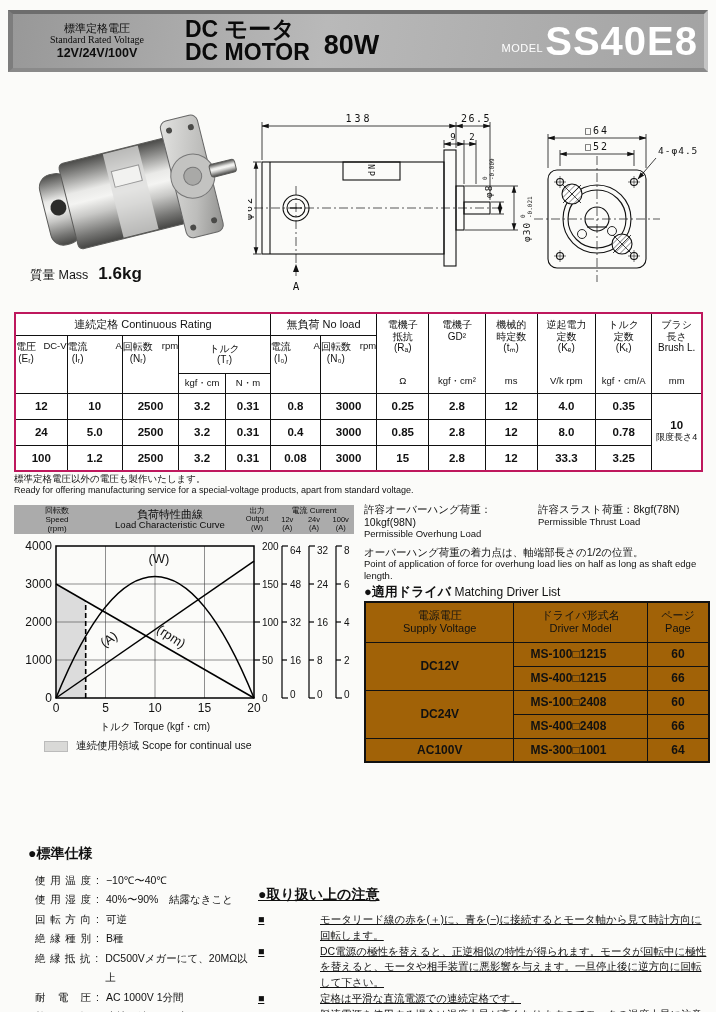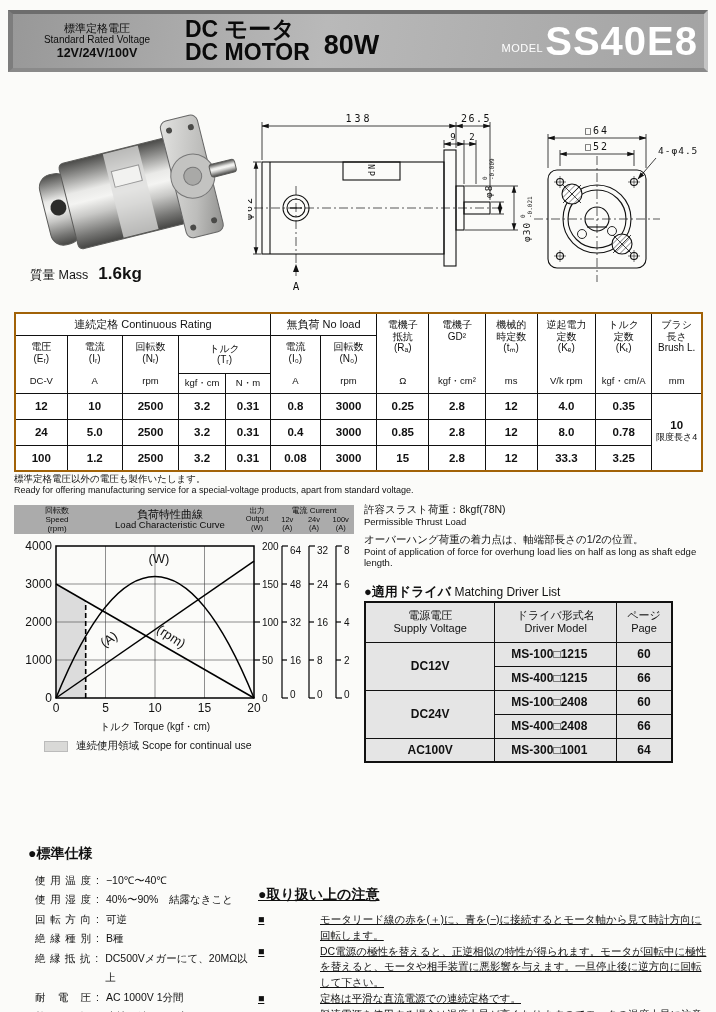--- a/index.html
+++ b/index.html
@@ -9,47 +9,47 @@
   .abs{position:absolute;}
 
   
   .banner{left:8px;top:10px;width:700px;height:62px;
     background:linear-gradient(100deg,#989898,#b9b9b9 45%,#a3a3a3);
     border-top:4px solid #6d6d6d;border-left:5px solid #7d7d7d;
     border-bottom:4px solid #8a8a8a;border-right:4px solid #c4c4c4;
     display:flex;align-items:center;}
   .banner-left{width:168px;text-align:center;line-height:1.15;color:#0d0d0d;}
   .banner-left .l1{font-size:11px;}
-  .banner-left .l2{font-size:10px;}
+  .banner-left .l2{font-size:10px;font-family:Liberation Serif, serif;}
   .banner-left .l3{font-size:12.5px;font-weight:bold;}
   .banner-title{margin-left:4px;line-height:1.02;font-weight:bold;font-size:23px;color:#0a0a0a;}
   .banner-watt{margin-left:14px;font-weight:bold;font-size:27px;color:#0a0a0a;align-self:center;margin-top:8px;}
   .banner-model{margin-left:auto;margin-right:6px;display:flex;align-items:flex-end;color:#fff;}
   .banner-model .ml{font-size:11px;margin-bottom:7px;margin-right:2px;letter-spacing:.5px;}
   .banner-model .mv{font-size:40px;font-weight:bold;letter-spacing:1px;line-height:1;}
 
   
   .photo{left:28px;top:114px;width:218px;height:148px;}
   .mass{left:30px;top:264px;font-size:12.5px;}
   .mass b{font-size:17px;margin-left:10px;}
 
   
   .drawing{left:248px;top:110px;width:468px;height:196px;}
   .drawing text{font-family:"DejaVu Sans Mono","Liberation Mono",monospace;fill:#111;}
 
   
   .ratings{left:14px;top:312px;width:689px;border-collapse:collapse;table-layout:fixed;background:#fff;}
   .ratings th,.ratings td{border:1px solid #111;padding:0;text-align:center;vertical-align:middle;}
-  .ratings{border:2px solid #a16207;}
+  .ratings{border:2px solid #be185d;}
   .ratings th{font-weight:normal;font-size:10px;line-height:1.15;}
   .ratings .grp{font-size:11px;height:22px;}
   .ratings .lines{white-space:pre-line;}
   .ratings .unit{font-size:9.5px;}
   .thi{height:74px;display:flex;flex-direction:column;justify-content:space-between;padding:3px 0;}
-  .thi2{height:52px;display:flex;flex-direction:column;justify-content:space-between;padding:3px 0;}
+  .thi2{height:52px;display:flex;justify-content:space-between;padding:3px 0;}
   .rowu{height:20px;}
   .row2{height:38px;}
   .ratings td{font-size:11.5px;font-weight:bold;height:26px;}
   .ratings td.brush .bv{font-size:11.5px;font-weight:bold;}
   .ratings td.brush .bn{font-size:9px;font-weight:normal;}
   .tnote{left:14px;top:473px;line-height:1.25;}
   .tnote .jp{font-size:9.5px;}
   .tnote .en{font-size:9px;}
 
   
@@ -70,21 +70,21 @@
 
   
   .loads{left:364px;top:503px;width:348px;}
   .loads .two{display:flex;}
   .loads .col{width:50%;line-height:1.2;}
   .loads .jp{font-size:10.5px;}
   .loads .en{font-size:9.5px;}
   .loads .note{margin-top:6px;line-height:1.2;}
   .dheading{left:364px;top:583px;font-size:12px;}
   .dheading b{font-size:13px;}
-  .drivers{left:364px;top:601px;width:309px;border-collapse:collapse;background:#e5e5e5;border:2px solid #111;}
+  .drivers{left:364px;top:601px;width:346px;border-collapse:collapse;background:#a16207;border:2px solid #111;}
   .drivers th,.drivers td{border:1.5px solid #111;text-align:center;vertical-align:middle;}
   .drivers th{font-weight:normal;font-size:11px;line-height:1.25;white-space:pre-line;height:40px;}
   .drivers td{height:24px;font-weight:bold;font-size:12px;}
   .drivers td.model{text-align:left;padding-left:16px;}
 
   
   .specs{left:28px;top:845px;width:228px;}
   .sec-h{font-size:14px;font-weight:bold;}
   .spec-rows{margin-top:8px;margin-left:7px;}
   .spec-row{font-size:10.5px;line-height:1.85;display:flex;}
@@ -527,20 +527,24 @@
       <text x="330" y="20" font-size="10" text-anchor="start" fill="#111" font-family="&quot;Liberation Sans&quot;,sans-serif">8</text>
     </svg>
   <div class="abs legend">
     <span class="sw"></span>
     <span><span>連続使用領域</span> <span>Scope for continual use</span></span>
   </div>
 
   <div class="abs loads">
     <div class="two">
       <div class="col">
+        <div class="jp">許容オーバーハング荷重：10kgf(98N)</div>
+        <div class="en">Permissible Overhung Load</div>
+      </div>
+      <div class="col">
         <div class="jp">許容スラスト荷重：8kgf(78N)</div>
         <div class="en">Permissible Thrust Load</div>
       </div>
     </div>
     <div class="note">
       <div class="jp">オーバーハング荷重の着力点は、軸端部長さの1/2の位置。</div>
       <div class="en">Point of application of force for overhung load lies on half as long as shaft edge length.</div>
     </div>
   </div>
 

